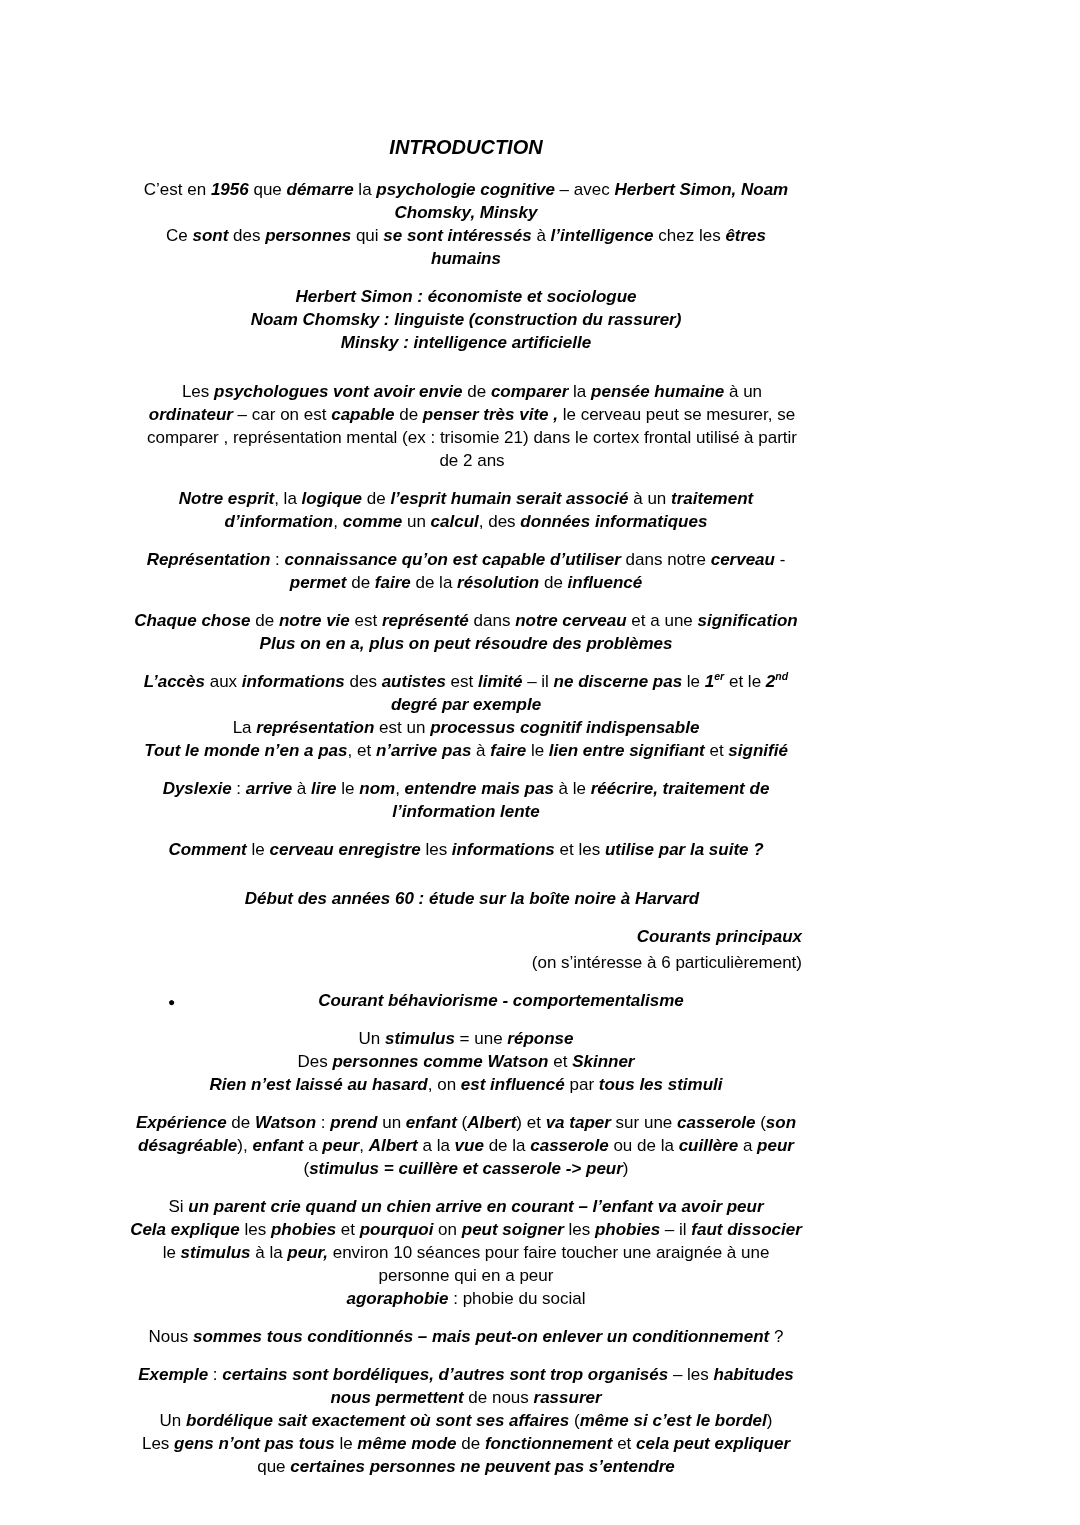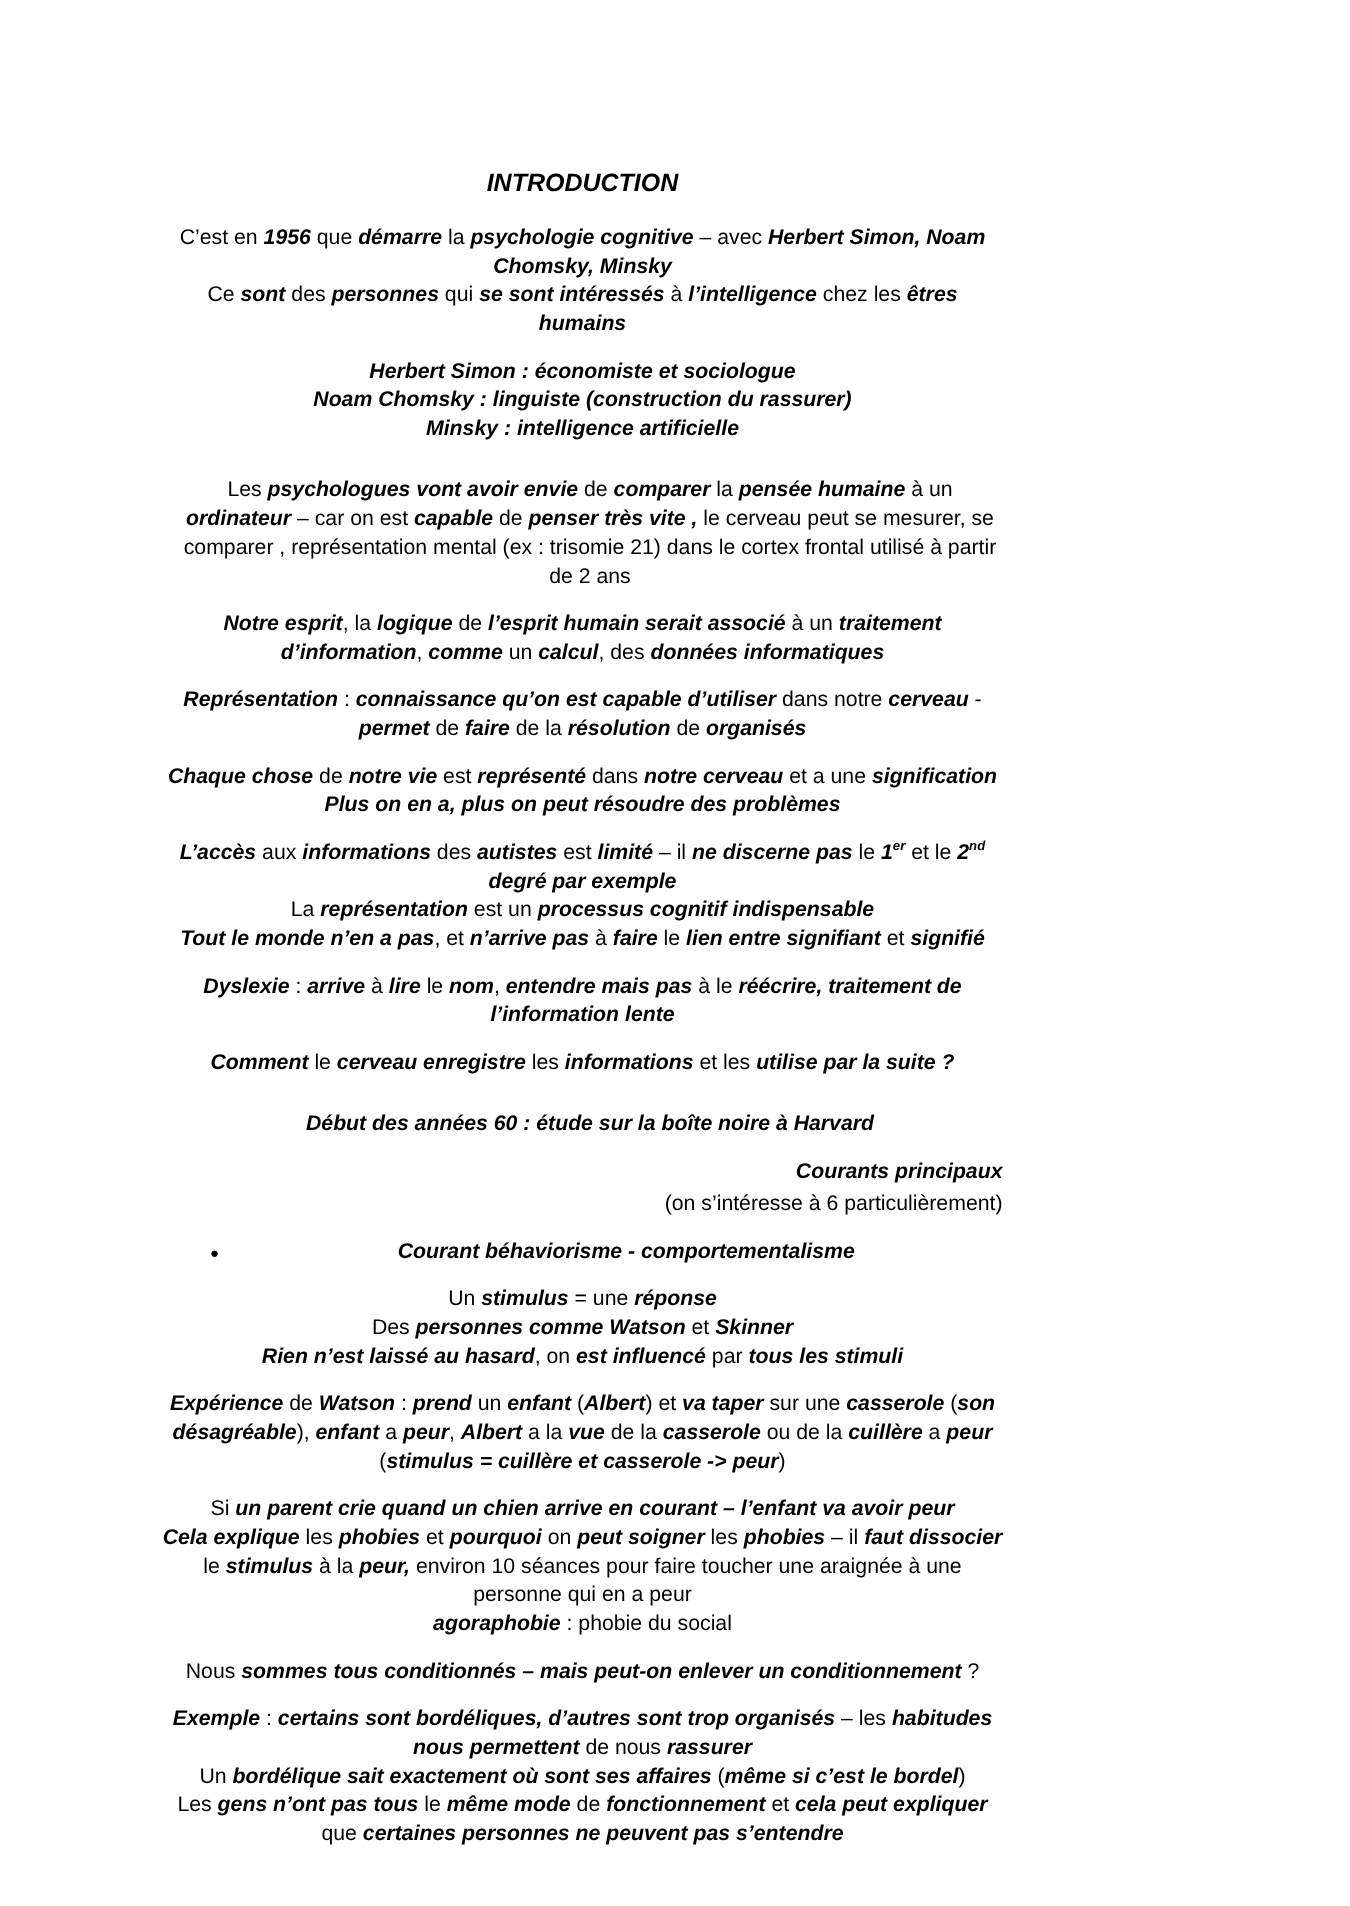--- a/index.html
+++ b/index.html
@@ -60,21 +60,21 @@
 </head>
 <body>
 
 <div class="page">
   <div id="doc">
       <p class="blk title"><span class="b">INTRODUCTION</span></p>
       <p class="blk"><span>C’est en </span><span class="b">1956</span><span> que </span><span class="b">démarre</span><span> la </span><span class="b">psychologie cognitive</span><span> – avec </span><span class="b">Herbert Simon, Noam Chomsky, Minsky</span><br><span>Ce </span><span class="b">sont</span><span> des </span><span class="b">personnes</span><span> qui </span><span class="b">se sont intéressés</span><span> à </span><span class="b">l’intelligence</span><span> chez les </span><span class="b">êtres humains</span></p>
       <p class="blk"><span class="b">Herbert Simon : économiste et sociologue</span><br><span class="b">Noam Chomsky : linguiste (construction du rassurer)</span><br><span class="b">Minsky : intelligence artificielle</span></p>
       <p class="blk gap-lg"><span>Les </span><span class="b">psychologues vont avoir envie</span><span> de </span><span class="b">comparer</span><span> la </span><span class="b">pensée humaine</span><span> à un </span><span class="b">ordinateur</span><span> – car on est </span><span class="b">capable</span><span> de </span><span class="b">penser très vite ,</span><span> le cerveau peut se mesurer, se comparer , représentation mental (ex : trisomie 21) dans le cortex frontal  utilisé à partir de 2 ans</span></p>
       <p class="blk"><span class="b">Notre esprit</span><span>, la </span><span class="b">logique</span><span> de </span><span class="b">l’esprit humain serait associé</span><span> à un </span><span class="b">traitement d’information</span><span>, </span><span class="b">comme</span><span> un </span><span class="b">calcul</span><span>, des </span><span class="b">données informatiques</span></p>
-      <p class="blk"><span class="b">Représentation</span><span> : </span><span class="b">connaissance qu’on est capable d’utiliser</span><span> dans notre </span><span class="b">cerveau</span><span> - </span><span class="b">permet</span><span> de </span><span class="b">faire</span><span> de la </span><span class="b">résolution</span><span> de </span><span class="b">organisés</span></p>
+      <p class="blk"><span class="b">Représentation</span><span> : </span><span class="b">connaissance qu’on est capable d’utiliser</span><span> dans notre </span><span class="b">cerveau</span><span> - </span><span class="b">permet</span><span> de </span><span class="b">faire</span><span> de la </span><span class="b">résolution</span><span> de </span><span class="b">influencé</span></p>
       <p class="blk"><span class="b">Chaque chose</span><span> de </span><span class="b">notre vie</span><span> est </span><span class="b">représenté</span><span> dans </span><span class="b">notre cerveau</span><span> et a une </span><span class="b">signification</span><br><span class="b">Plus on en a, plus on peut résoudre des problèmes</span></p>
       <p class="blk"><span class="b">L’accès</span><span> aux </span><span class="b">informations</span><span> des </span><span class="b">autistes</span><span> est </span><span class="b">limité</span><span> – il </span><span class="b">ne discerne pas</span><span> le </span><span class="b">1</span><sup class="b">er</sup><span> et le </span><span class="b">2</span><sup class="b">nd</sup><span class="b"> degré par exemple</span><br><span>La </span><span class="b">représentation</span><span> est un </span><span class="b">processus cognitif indispensable</span><br><span class="b">Tout le monde n’en a pas</span><span>, et </span><span class="b">n’arrive pas</span><span> à </span><span class="b">faire</span><span> le </span><span class="b">lien entre signifiant</span><span> et </span><span class="b">signifié</span></p>
       <p class="blk"><span class="b">Dyslexie</span><span> : </span><span class="b">arrive</span><span> à </span><span class="b">lire</span><span> le </span><span class="b">nom</span><span>, </span><span class="b">entendre mais pas</span><span> à le </span><span class="b">réécrire, traitement de l’information lente</span></p>
       <p class="blk"><span class="b">Comment</span><span> le </span><span class="b">cerveau enregistre</span><span> les </span><span class="b">informations</span><span> et les </span><span class="b">utilise par la suite ?</span></p>
       <p class="blk gap-lg"><span class="b">Début des années 60 : étude sur la boîte noire à Harvard</span></p>
       <p class="blk center tight gap-md"><span class="b">Courants principaux</span></p>
       <p class="blk center"><span>(on s’intéresse à 6 particulièrement)</span></p>
       <p class="blk gap-md bullet"><span class="marker">●</span><span class="b">Courant béhaviorisme - comportementalisme</span></p>
       <p class="blk"><span>Un </span><span class="b">stimulus</span><span> = une </span><span class="b">réponse</span><br><span>Des </span><span class="b">personnes comme Watson</span><span> et </span><span class="b">Skinner</span><br><span class="b">Rien n’est laissé au hasard</span><span>, on </span><span class="b">est influencé</span><span> par </span><span class="b">tous les stimuli</span></p>
       <p class="blk"><span class="b">Expérience</span><span> de </span><span class="b">Watson</span><span> : </span><span class="b">prend</span><span> un </span><span class="b">enfant</span><span> (</span><span class="b">Albert</span><span>) et </span><span class="b">va taper</span><span> sur une </span><span class="b">casserole</span><span> (</span><span class="b">son désagréable</span><span>), </span><span class="b">enfant</span><span> a </span><span class="b">peur</span><span>, </span><span class="b">Albert</span><span> a la </span><span class="b">vue</span><span> de la </span><span class="b">casserole</span><span> ou de la </span><span class="b">cuillère</span><span> a </span><span class="b">peur</span><span> (</span><span class="b">stimulus = cuillère et casserole -&gt; peur</span><span>)</span></p>

